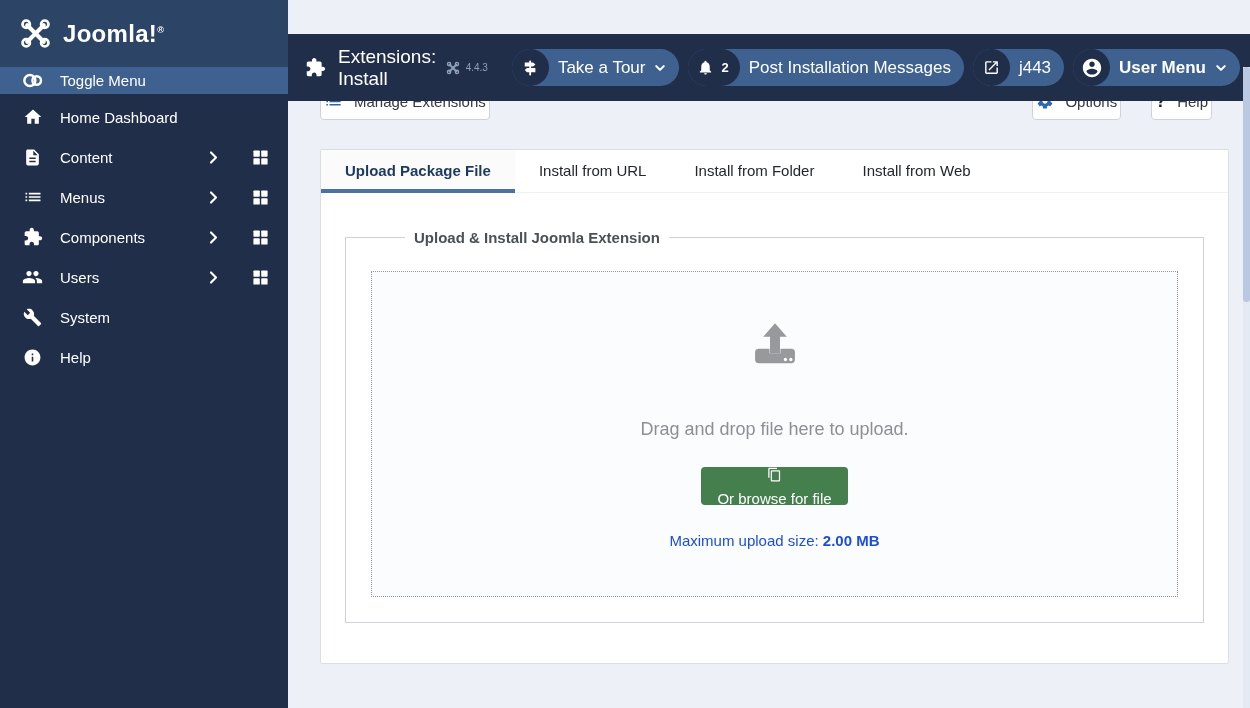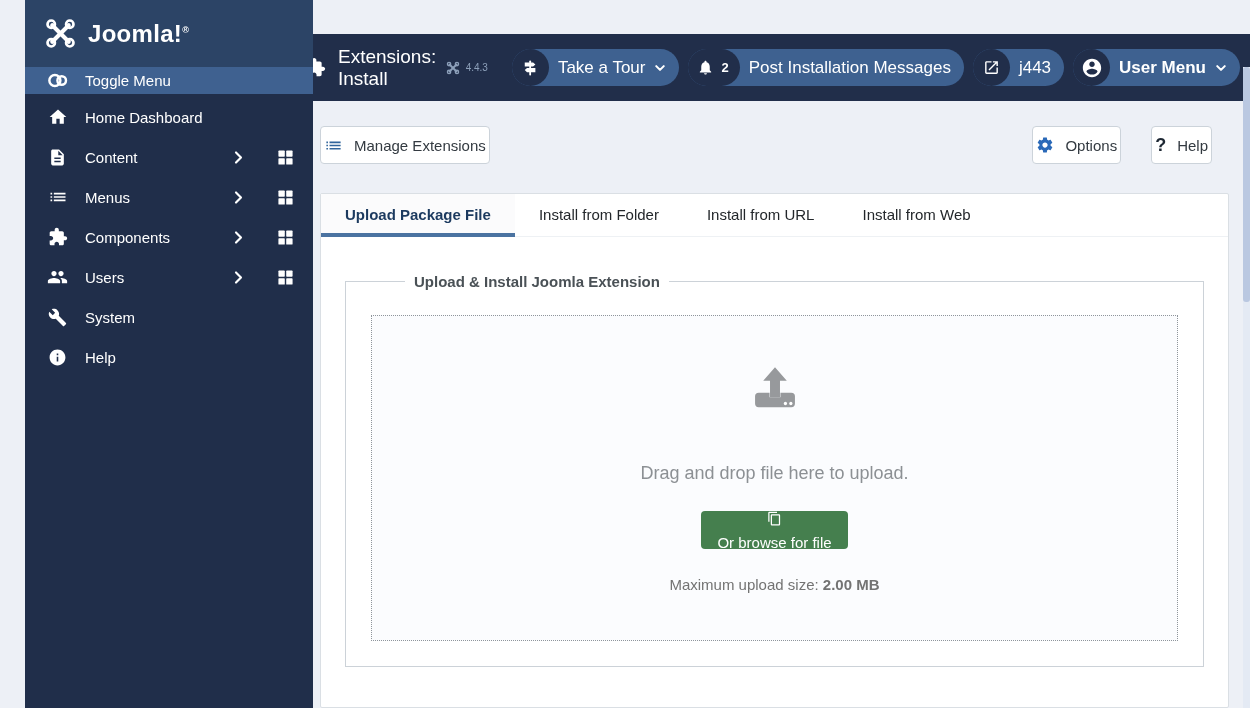--- a/index.html
+++ b/index.html
@@ -1,20 +1,20 @@
 <!DOCTYPE html>
 <html><head>
 <meta charset="utf-8">
 <style>
   * { margin:0; padding:0; box-sizing:border-box; }
   html,body { width:1250px; height:708px; overflow:hidden; }
   body { font-family:"Liberation Sans", sans-serif; background:#edf0f6; position:relative; }
 
   
-  .sidebar { position:absolute; left:0; top:0; bottom:0; width:288px; background:#202e4a; z-index:3;margin-left:25px; }
+  .sidebar { position:absolute; left:0; top:0; bottom:0; width:288px; background:#202e4a; z-index:3; }
   .logo-block { height:67px; background:#2c4466; display:flex; align-items:center; padding-left:19px; gap:11px; }
   .logo-word { color:#fff; font-size:24px; font-weight:bold; letter-spacing:.3px; }
   .logo-word sup { font-size:9px; }
   .sb-toggle { height:27px; background:#3f6190; display:flex; align-items:center; padding:0 22px; gap:17px; color:#fff; cursor:pointer; }
   .sb-nav { padding-top:3px; }
   .sb-item { height:40px; display:flex; align-items:center; padding:0 19px 0 22px; gap:17px; color:#fff; cursor:pointer; }
   .sb-lbl { font-size:15px; flex:1; }
   .sb-ico { width:21px; height:21px; display:flex; align-items:center; justify-content:center; flex:none; }
   .sb-caret { width:15px; height:15px; display:flex; margin-right:14px; }
   .sb-grid { width:17px; height:17px; display:flex; }
@@ -28,36 +28,36 @@
   .pill { display:flex; align-items:center; background:#3e6190; border-radius:19px; height:37px; padding-right:13px; gap:9px; cursor:pointer; }
   .pill-circle { width:37px; height:37px; border-radius:50%; background:#212e4a; display:flex; align-items:center; justify-content:center; flex:none; }
   .pill-oval { height:37px; border-radius:19px; background:#212e4a; display:flex; align-items:center; padding:0 11px 0 9px; gap:7px; flex:none; }
   .pill-lbl { color:#fff; font-size:17px; white-space:nowrap; }
   .pill-badge { color:#fff; font-size:13px; font-weight:bold; }
   .chev { display:flex; }
 
   
   .main { position:absolute; left:288px; top:67px; right:0; bottom:0; background:#edf0f6; }
   .toolbar { display:flex; justify-content:space-between; align-items:flex-start; padding:15px 38px 0 32px; }
-  .btn { display:inline-flex; align-items:center; gap:11px; background:#fff; border:1px solid #ccd3da; border-radius:4px; height:38px; padding:0 3px; font-size:15px; color:#333a41; cursor:pointer; font-family:inherit;margin-top:44px; }
+  .btn { display:inline-flex; align-items:center; gap:11px; background:#fff; border:1px solid #ccd3da; border-radius:4px; height:38px; padding:0 3px; font-size:15px; color:#333a41; cursor:pointer; font-family:inherit; }
   .btn-group { display:flex; gap:30px; }
   .qmark { font-size:18px; font-weight:bold; color:#1d2733; }
 
   .card { margin:29px 21px 0 32px; height:515px; background:#fff; border:1px solid #dadfe4; border-radius:2px; }
   .tabbar { display:flex; border-bottom:1px solid #eef1f4; height:43px; }
   .tab { line-height:42px; padding:0 24px; font-size:15px; color:#23272b; position:relative; cursor:pointer; white-space:nowrap; }
   .tab.active { font-weight:bold; color:#1c3a5f; background:#fbfbfc; }
   .tab.active::after { content:""; position:absolute; left:0; right:0; bottom:-1px; height:4px; background:#4b73a1; }
 
   fieldset { margin:36px 24px 0; border:1px solid #ccd2d8; padding:25px; }
   legend { margin-left:34px; padding:0 9px; font-size:15px; font-weight:bold; color:#4a5156; }
   .dropzone { border:1px dotted #8f959b; background:#fbfcfe; height:326px; display:flex; flex-direction:column; align-items:center; justify-content:center; text-align:center; cursor:pointer; }
   .drop-text { margin-top:48px; font-size:18px; color:#8c9094; }
   .browse-btn { margin-top:27px; display:inline-flex; align-items:center; gap:8px; background:#457f4e; color:#fff; border:none; border-radius:4px; height:38px; padding:0 16px; font-size:15px; cursor:pointer; font-family:inherit;flex-direction:column; }
-  .max-size { margin-top:27px; font-size:15px; color:#737373; }
+  .max-size { margin-top:27px; font-size:15px; color:#1d4ed8; }
 
   .scrollbar { position:absolute; top:67px; right:0; bottom:0; width:7px; background:#e4eaf4; z-index:4; }
   .scroll-thumb { position:absolute; top:0; left:0; right:0; height:235px; background:#bac8e1; border-radius:3px; }
 </style>
 </head>
 <body>
 
 <div class="sidebar">
   <div class="logo-block">
     <span style="display:flex;">
@@ -321,22 +321,22 @@
       <button class="btn">
         <span class="qmark">?</span>
         <span>Help</span>
       </button>
     </div>
   </div>
 
   <div class="card">
     <div class="tabbar">
       <div class="tab active">Upload Package File</div>
+      <div class="tab">Install from URL</div>
       <div class="tab">Install from Folder</div>
-      <div class="tab">Install from URL</div>
       <div class="tab">Install from Web</div>
     </div>
 
     <fieldset>
       <legend>Upload &amp; Install Joomla Extension</legend>
 
       <div class="dropzone">
         <span style="display:flex;">
           <svg width="58" height="52" viewBox="0 0 64 56">
             <path fill="#97999c" d="M14 32h12v5h12v-5h12a4 4 0 0 1 4 4v8a4 4 0 0 1-4 4H14a4 4 0 0 1-4-4v-8a4 4 0 0 1 4-4z"></path>

